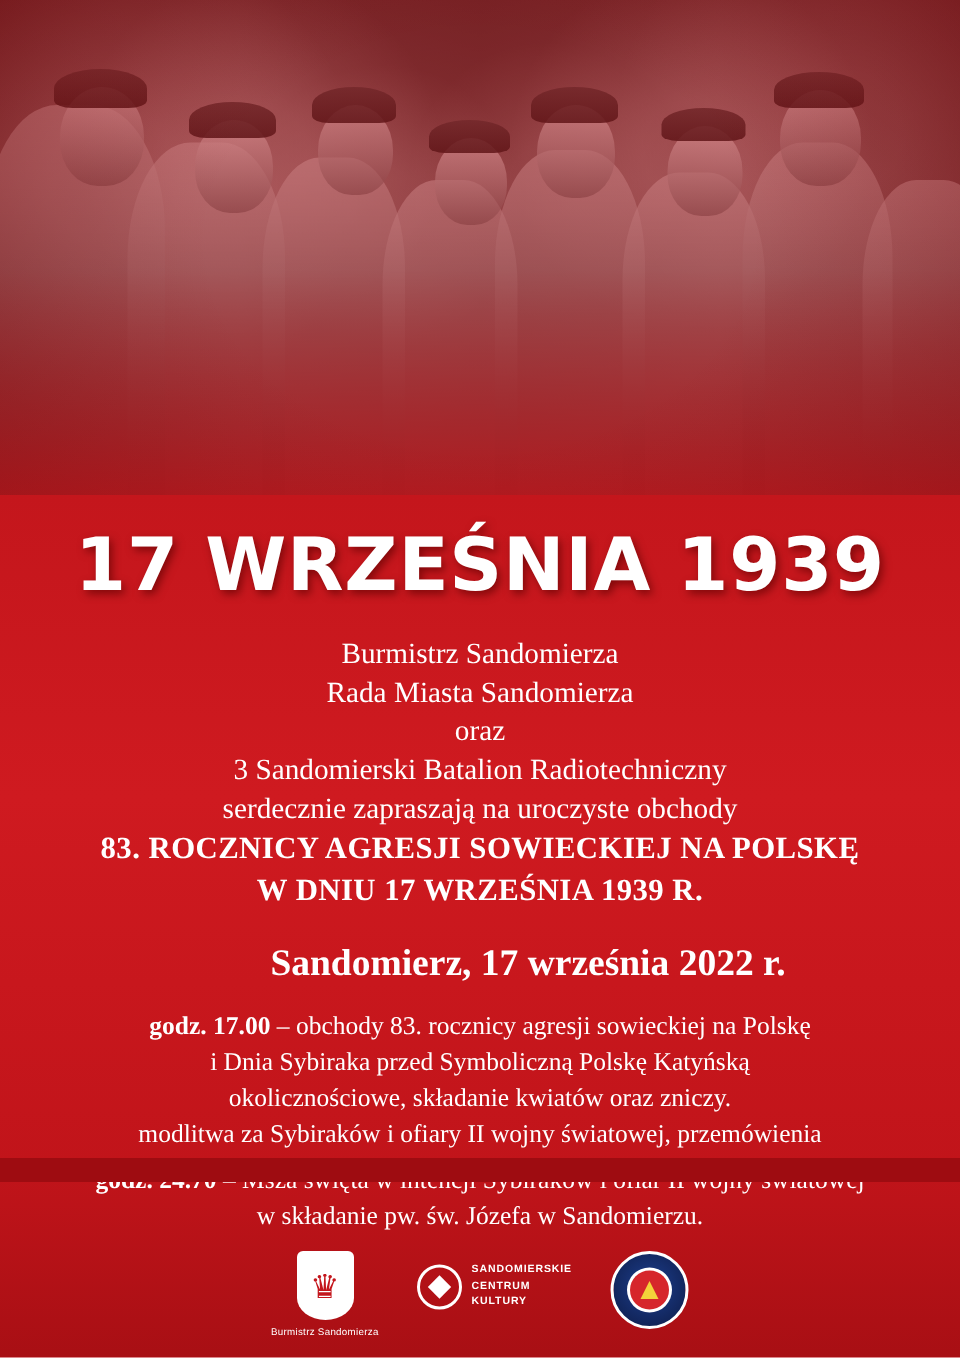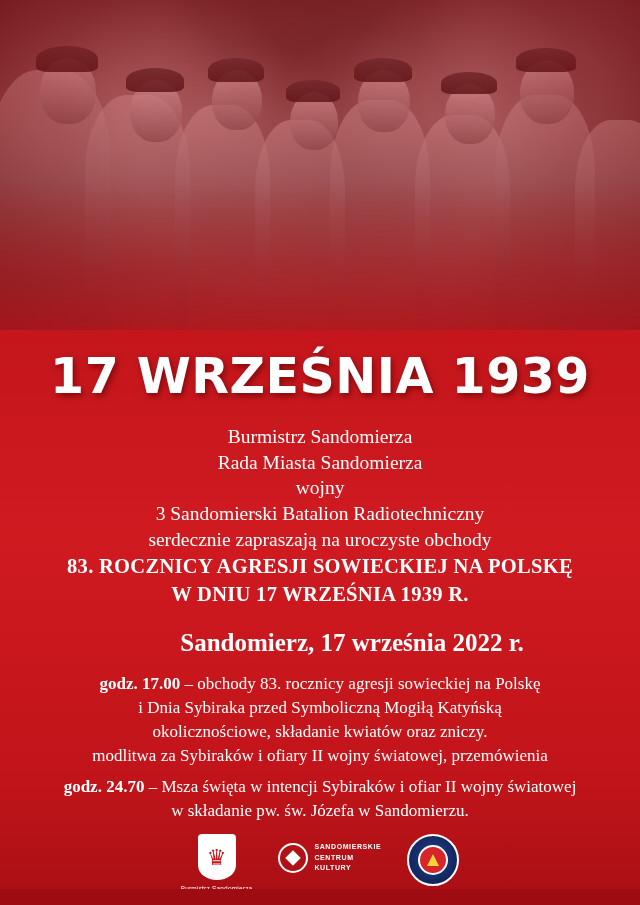--- a/index.html
+++ b/index.html
@@ -89,21 +89,21 @@
   .body-bg {
     position: absolute;
     left: 0; top: 330px;
     width: 640px; height: 575px;
     background: linear-gradient(180deg, #c4161c 0%, #cf1a20 35%, #c1141a 78%, #a80f14 100%);
   }
 
   .content {
     position: absolute;
     left: 0; top: 0;
-    width: 640px; height: 905px;
+    width: 640px; height: 788px;
   }
 
   .headline {
     position: absolute;
     left: 0; top: 348px;
     width: 640px;
     text-align: center;
     font-family: "DejaVu Sans", sans-serif;
     font-weight: bold;
     font-size: 49px;
@@ -295,38 +295,38 @@
 
   <div class="body-bg"></div>
 
   <div class="content">
 
     <div class="headline">17 WRZEŚNIA 1939</div>
 
     <div class="block invite">
       <div>Burmistrz Sandomierza</div>
       <div>Rada Miasta Sandomierza</div>
-      <div>wojny</div>
+      <div>oraz</div>
       <div>3 Sandomierski Batalion Radiotechniczny</div>
       <div>serdecznie zapraszają na uroczyste obchody</div>
     </div>
 
     <div class="block anniversary">
       <div>83. ROCZNICY AGRESJI SOWIECKIEJ NA POLSKĘ</div>
       <div>W DNIU 17 WRZEŚNIA 1939 R.</div>
     </div>
 
     <div class="block city-date">Sandomierz, 17 września 2022 r.</div>
 
     <div class="block program">
       <div class="item">
         <span class="line">
           <b>godz. 17.00</b><span> – obchody 83. rocznicy agresji sowieckiej na Polskę</span>
         </span>
-        <span class="line">i Dnia Sybiraka przed Symboliczną Mogiłą Katyńską</span>
+        <span class="line">i Dnia Sybiraka przed Symboliczną Polskę Katyńską</span>
         <span class="line">okolicznościowe, składanie kwiatów oraz zniczy.</span>
         <span class="line">modlitwa za Sybiraków i ofiary II wojny światowej, przemówienia</span>
       </div>
     </div>
 
     <div class="block program program2">
       <div class="item">
         <span class="line">
           <b>godz. 24.70</b><span> – Msza święta w intencji Sybiraków i ofiar II wojny światowej</span>
         </span>

